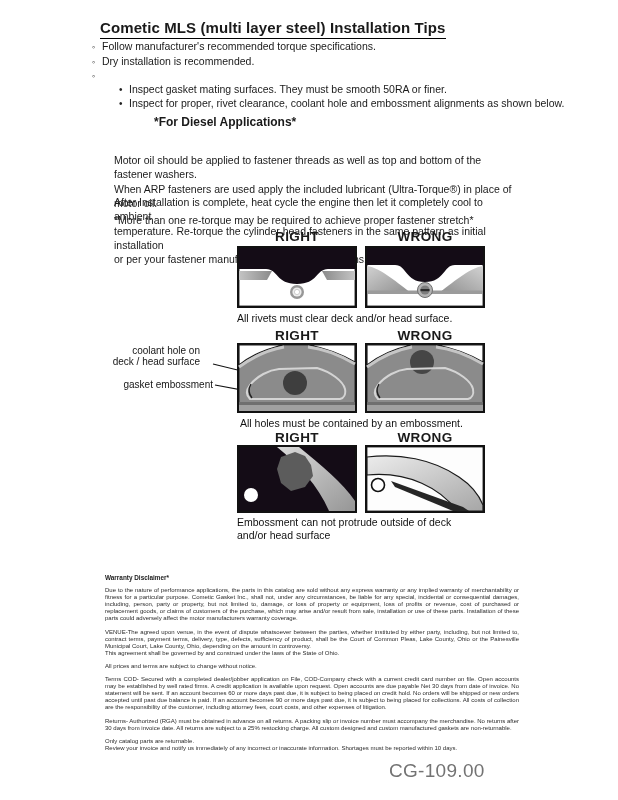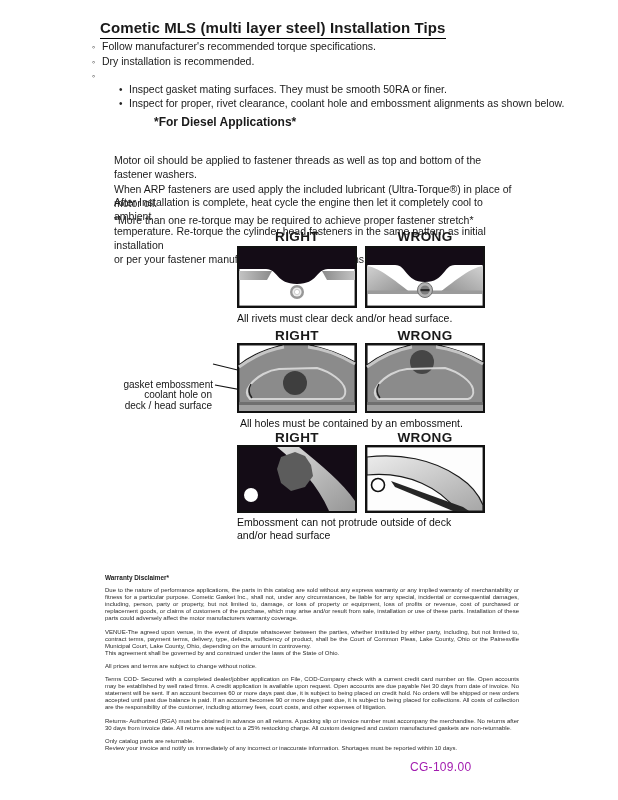--- a/index.html
+++ b/index.html
@@ -26,21 +26,21 @@
   
   .rw{width:120px;text-align:center;font-size:13.5px;font-weight:bold;letter-spacing:.4px;}
   .caption{font-size:10.5px;line-height:13px;color:#111;}
   .panel{width:120px;}
   .ptr-label{font-size:10px;line-height:11px;text-align:right;color:#161616;}
   
   .legal{left:105px;top:574px;width:414px;font-size:6px;line-height:7.1px;color:#2b2b2b;}
   .legal h4{margin:0 0 6px 0;font-size:6.4px;font-weight:bold;color:#1a1a1a;}
   .legal p{margin:0 0 6px 0;text-align:justify;}
   .legal p.nj{text-align:left;}
-  .pagenum{left:410px;top:760px;font-size:12px;color:#a21caf;letter-spacing:.3px;}
+  .pagenum{left:389px;top:760px;font-size:19px;color:#737373;letter-spacing:.3px;}
 </style>
 </head>
 <body>
 
 <div class="abs doc-title">Cometic MLS (multi layer steel) Installation Tips</div>
 
 <div class="abs tips">
   <div class="tip-row">
       <span class="b">◦</span>
       <span>Follow manufacturer's recommended torque specifications.</span>
@@ -116,21 +116,21 @@
     <circle cx="60" cy="44" r="4.6" fill="#7d7d7d"></circle>
     <rect x="55.5" y="43" width="9" height="2.2" fill="#2b2b2b"></rect>
   </svg>
 </div>
 
 <div class="abs caption" style="left:237px;top:312px;">All rivets must clear deck and/or head surface.</div>
 
 <div class="abs rw" style="left:237px;top:328px;">RIGHT</div>
 <div class="abs rw" style="left:365px;top:328px;">WRONG</div>
 
-<div class="abs ptr-label pre" style="left:108px;top:345px;width:104px;margin-top:44px;">coolant hole on
+<div class="abs ptr-label pre" style="left:96px;top:345px;width:104px;">coolant hole on
 deck / head surface</div>
 <div class="abs ptr-label" style="left:108px;top:379px;width:105px;">gasket embossment</div>
 
 <svg class="abs" style="left:110px;top:340px;" width="190" height="60" viewBox="0 0 190 60">
   <line x1="103" y1="24" x2="181" y2="43" stroke="#111" stroke-width="1.1"></line>
   <line x1="105" y1="45" x2="148" y2="53" stroke="#111" stroke-width="1.1"></line>
 </svg>
 
 <div class="abs panel" style="left:237px;top:343px;">
   <svg width="120" height="70" viewBox="0 0 120 70">

